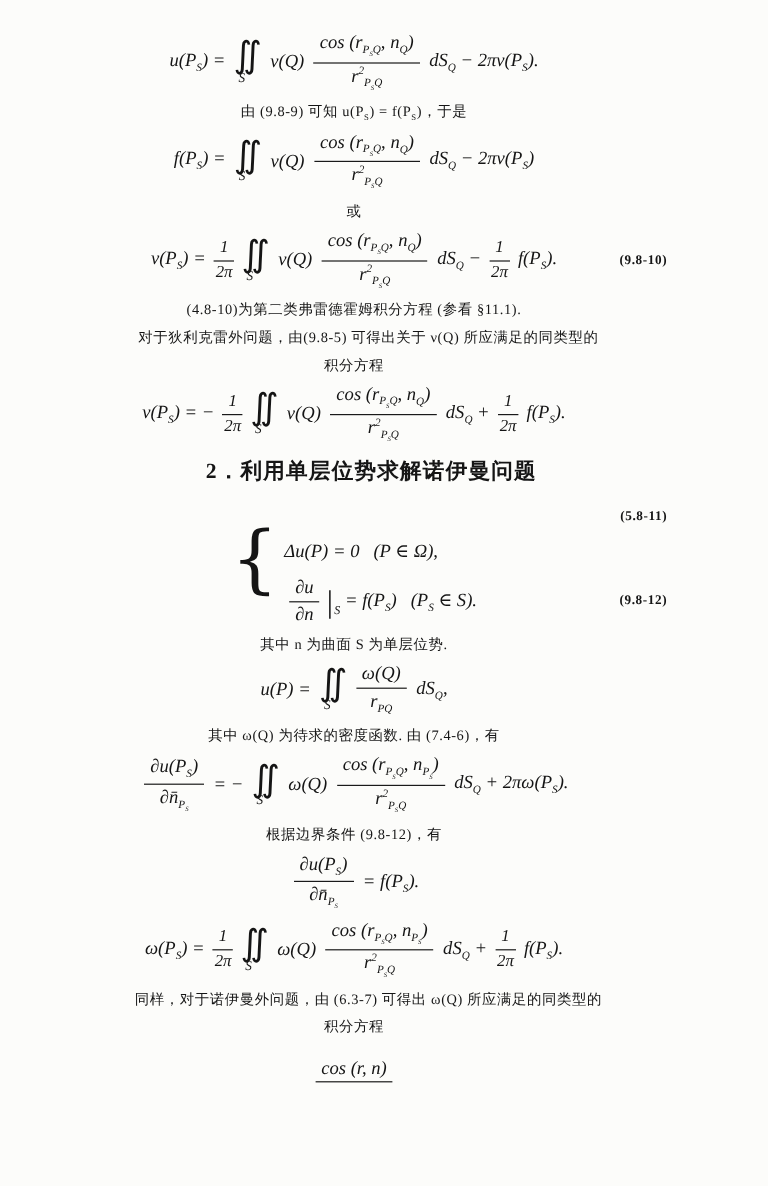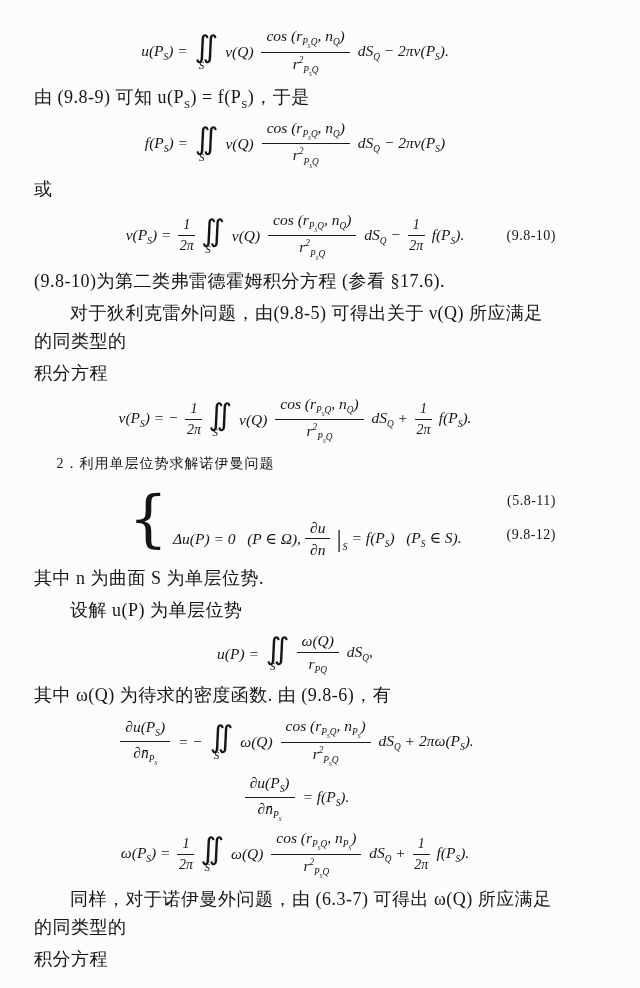--- a/index.html
+++ b/index.html
@@ -3,59 +3,59 @@
 <meta charset="utf-8">
 <style>
   html,body{margin:0;padding:0;}
   body{
     width:640px;height:988px;overflow:hidden;
     background:#fcfcfa;color:#151515;
     font-family:"Liberation Serif","DejaVu Serif",serif;
   }
   .page{
     box-sizing:border-box;width:608px;height:988px;
-    padding:20px 52px 0 34px;position:relative;
+    padding:20px 52px 0 34px;position:relative;text-align:center;
   }
   
   .para{
-    margin:4px 0;font-size:18px;line-height:1.55;
+    margin:4px 0;font-size:12px;line-height:1.55;
     letter-spacing:0.5px;
   }
   .indent{text-indent:2em;}
   
   .eq{
     position:relative;display:flex;justify-content:center;align-items:center;
     margin:7px 0;font-size:15.5px;min-height:40px;
   }
   .math{font-style:italic;white-space:pre;font-family:"Liberation Serif","DejaVu Serif",serif;}
   sub,sup{font-size:0.6em;line-height:1;}
   .frac{display:inline-flex;flex-direction:column;align-items:center;margin:0 4px;vertical-align:middle;}
   .frac .fnum{display:block;padding:0 5px 2px;border-bottom:1.3px solid #1a1a1a;line-height:1.15;}
   .frac .fden{display:block;padding-top:2px;line-height:1.15;}
   .cfrac{font-size:14px;margin:0 3px;}
   .iint{display:inline-flex;flex-direction:column;align-items:center;line-height:1;margin:0 3px;font-style:normal;}
   .iint .ig{font-family:"DejaVu Sans",sans-serif;font-size:30px;line-height:0.95;}
   .iint .is{font-size:11px;font-style:italic;margin-top:-2px;transform:translateX(-5px);}
   .eqnum{
     position:absolute;right:0;top:50%;transform:translateY(-50%);
-    font-style:normal;font-weight:normal;font-size:14px;letter-spacing:0.5px;
+    font-style:normal;font-weight:bold;font-size:11px;letter-spacing:0.5px;
   }
   
   .system{position:relative;display:flex;justify-content:center;margin:6px 0;}
   .sys-inner{display:flex;align-items:center;}
   .brace{font-family:"DejaVu Serif",serif;font-size:62px;font-weight:400;line-height:0.85;margin-right:5px;}
-  .sys-rows{display:flex;margin-top:40px;}
+  .sys-rows{display:flex;flex-direction:column;gap:12px;margin-top:40px;}
   .sys-row{display:flex;align-items:center;font-size:15.5px;}
   .tagA{top:14px;transform:none;}
   .tagB{top:auto;bottom:16px;transform:none;}
   .eval{display:inline-flex;align-items:flex-end;margin-left:2px;}
   .ebar{font-style:normal;font-size:26px;line-height:1;font-weight:300;}
   .esub{font-size:10px;font-style:italic;margin-left:1px;}
   
-  .sub-heading{margin:10px 0 6px;font-size:14px;font-weight:normal;text-indent:1.6em;letter-spacing:1px;}
+  .sub-heading{margin:10px 0 6px;font-size:18px;font-weight:bold;text-indent:1.6em;letter-spacing:1px;}
 </style>
 </head>
 <body>
 
 <div class="page">
 
   <div class="eq">
     <span class="math">u(P<sub>S</sub>) = </span>
     <span class="iint">
         <span class="ig">∬</span>
@@ -104,21 +104,21 @@
       </span>
     <span class="math"> dS<sub>Q</sub> − </span>
     <span class="frac cfrac">
         <span class="fnum math">1</span>
         <span class="fden math">2π</span>
       </span>
     <span class="math"> f(P<sub>S</sub>).</span>
     <span class="eqnum">(9.8-10)</span>
   </div>
 
-  <p class="para">(9.8-10)为第二类弗雷德霍姆积分方程 (参看 §17.6).</p>
+  <p class="para">(4.8-10)为第二类弗雷德霍姆积分方程 (参看 §11.1).</p>
   <p class="para indent">对于狄利克雷外问题，由(9.8-5) 可得出关于 ν(Q) 所应满足的同类型的</p>
   <p class="para">积分方程</p>
 
   <div class="eq">
     <span class="math">ν(P<sub>S</sub>) = − </span>
     <span class="frac cfrac">
         <span class="fnum math">1</span>
         <span class="fden math">2π</span>
       </span>
     <span class="iint">
@@ -158,55 +158,55 @@
             </span>
           <span class="math"> = f(P<sub>S</sub>)   (P<sub>S</sub> ∈ S).</span>
         </div>
       </div>
     </div>
     <span class="eqnum tagA">(5.8-11)</span>
     <span class="eqnum tagB">(9.8-12)</span>
   </div>
 
   <p class="para">其中 n 为曲面 S 为单层位势.</p>
-  <p class="para indent">设解 u(P) 为单层位势</p>
 
   <div class="eq">
     <span class="math">u(P) = </span>
     <span class="iint">
         <span class="ig">∬</span>
         <span class="is math">S</span>
       </span>
     <span class="frac">
         <span class="fnum math">ω(Q)</span>
         <span class="fden math">r<sub>PQ</sub></span>
       </span>
     <span class="math"> dS<sub>Q</sub>,</span>
   </div>
 
-  <p class="para">其中 ω(Q) 为待求的密度函数. 由 (9.8-6)，有</p>
+  <p class="para">其中 ω(Q) 为待求的密度函数. 由 (7.4-6)，有</p>
 
   <div class="eq">
     <span class="frac">
         <span class="fnum math">∂u(P<sub>S</sub>)</span>
         <span class="fden math">∂n̄<sub>P<sub>S</sub></sub></span>
       </span>
     <span class="math"> = − </span>
     <span class="iint">
         <span class="ig">∬</span>
         <span class="is math">S</span>
       </span>
     <span class="math"> ω(Q) </span>
     <span class="frac">
         <span class="fnum math">cos (r<sub>P<sub>S</sub>Q</sub>, n<sub>P<sub>S</sub></sub>)</span>
         <span class="fden math">r<sup>2</sup><sub>P<sub>S</sub>Q</sub></span>
       </span>
     <span class="math"> dS<sub>Q</sub> + 2πω(P<sub>S</sub>).</span>
   </div>
 
+  <p class="para">根据边界条件 (9.8-12)，有</p>
 
   <div class="eq">
     <span class="frac">
         <span class="fnum math">∂u(P<sub>S</sub>)</span>
         <span class="fden math">∂n̄<sub>P<sub>S</sub></sub></span>
       </span>
     <span class="math"> = f(P<sub>S</sub>).</span>
   </div>
 
 

